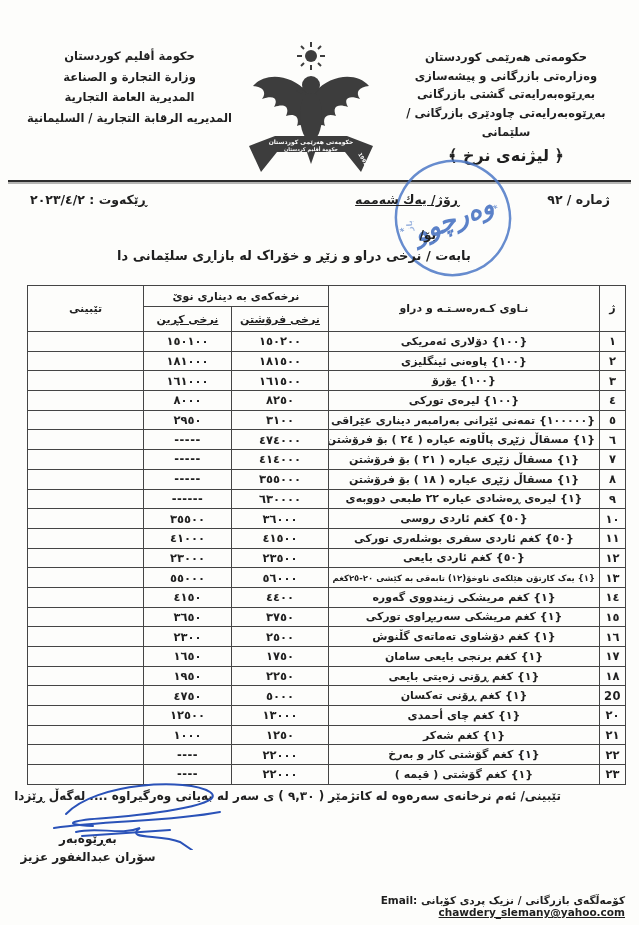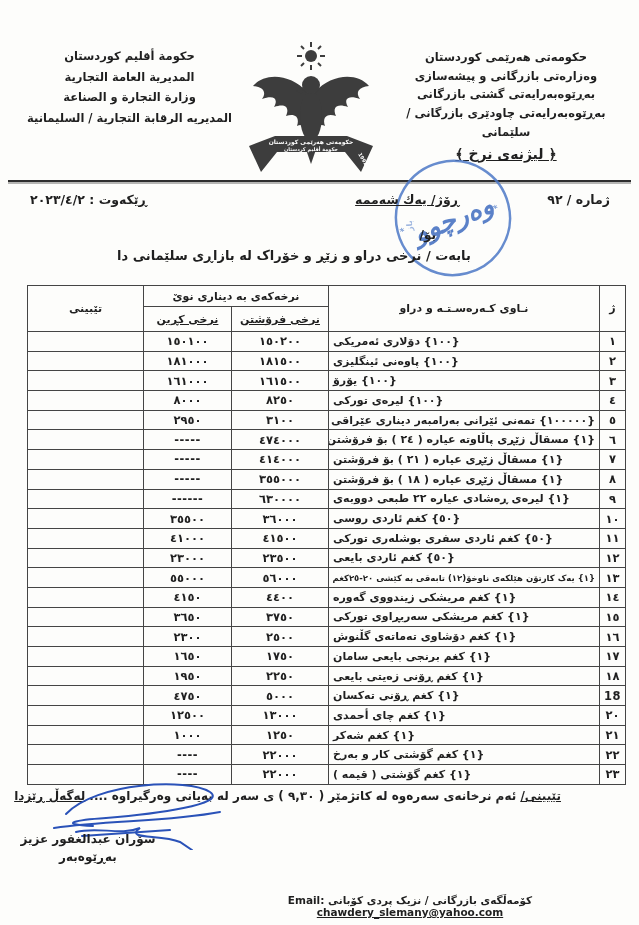--- a/index.html
+++ b/index.html
@@ -15,57 +15,57 @@
   }
   
   .hdr-left{
     position:absolute;left:22px;top:46px;width:215px;
     text-align:center;font-size:11.5px;line-height:1.8;direction:rtl;
   }
   .hdr-right{
     position:absolute;right:12px;top:48px;width:242px;
     text-align:center;font-size:11.5px;line-height:1.62;direction:rtl;
   }
-  .hdr-right .committee{margin-top:2px;font-size:14px;text-decoration:underline;}
+  .hdr-right .committee{margin-top:2px;font-size:16px;}
   .emblem{position:absolute;left:243px;top:40px;width:136px;height:144px;}
   
   .rule{position:absolute;top:180px;left:8px;width:623px;border-top:2px solid #2e2e2e;box-shadow:0 2px 0 rgba(46,46,46,.35);}
   .meta-row{position:absolute;top:192px;left:30px;width:580px;display:flex;direction:rtl;justify-content:space-between;font-size:12.5px;}
   .meta-row .day{margin-left:120px;text-decoration:underline;}
   .to-label{position:absolute;top:228px;right:203px;font-size:12px;}
   .subject{position:absolute;top:248px;left:0;width:92%;text-align:center;font-size:13px;direction:rtl;}
   
   .stamp{position:absolute;left:391px;top:156px;width:124px;height:124px;opacity:.85;transform:rotate(-14deg);pointer-events:none;}
   
   .price-table-wrap{position:absolute;top:285px;right:13px;width:598px;}
   table.price{border-collapse:collapse;table-layout:fixed;width:598px;direction:rtl;}
   table.price th,table.price td{border:1px solid #454545;padding:0 4px;overflow:hidden;white-space:nowrap;}
   table.price th{font-size:11px;height:20px;}
   table.price th.sub{height:24px;text-decoration:underline;}
   table.price td{height:18.7px;font-size:11px;text-align:center;}
-  table.price td.cell-name{text-align:left;}
+  table.price td.cell-name{text-align:center;}
   table.price td.cell-num{font-size:11.5px;letter-spacing:.5px;}
   tbody tr:nth-child(13) td.cell-name{font-size:8.5px;}
   
   .footnote{position:absolute;top:789px;right:78px;font-size:12px;direction:rtl;}
-  .footnote .u{text-decoration:underline;}
+  .footnote .u{}
   .sig-scribble{position:absolute;left:38px;top:778px;width:200px;height:72px;pointer-events:none;}
   .sig-block{position:absolute;left:8px;top:830px;width:160px;text-align:center;font-size:12px;line-height:1.5;direction:rtl;}
-  .footer-line{position:absolute;top:894px;right:14px;width:430px;text-align:center;direction:rtl;font-size:10.5px;}
+  .footer-line{position:absolute;top:894px;right:14px;width:430px;text-align:right;direction:rtl;font-size:10.5px;}
   .footer-line .email{text-decoration:underline;direction:ltr;unicode-bidi:embed;}
 </style>
 </head>
 <body>
 
 <div class="page">
 
   <div class="hdr-left">
     <div>حكومة أقليم كوردستان</div>
+    <div>وزارة التجارة و الصناعة</div>
     <div>المديرية العامة التجارية</div>
-    <div>وزارة التجارة و الصناعة</div>
     <div>المديريه الرقابة التجارية / السليمانية</div>
   </div>
 
   <div class="emblem">
     <svg viewBox="0 0 136 144" width="136" height="144">
       <g fill="#3d3d3d" stroke="none">
 
         <g>
           <circle cx="68" cy="16" r="6"></circle>
           <g stroke="#3d3d3d" stroke-width="2">
@@ -278,21 +278,21 @@
       <td class="cell-note"></td>
     </tr>
           <tr>
       <td class="cell-num">١٨</td>
       <td class="cell-name">{١} کغم ڕۆنی زه‌یتی بایعی</td>
       <td class="cell-num">٢٢٥٠</td>
       <td class="cell-num">١٩٥٠</td>
       <td class="cell-note"></td>
     </tr>
           <tr>
-      <td class="cell-num">18</td>
+      <td class="cell-num">20</td>
       <td class="cell-name">{١} کغم ڕۆنی ته‌کسان</td>
       <td class="cell-num">٥٠٠٠</td>
       <td class="cell-num">٤٧٥٠</td>
       <td class="cell-note"></td>
     </tr>
           <tr>
       <td class="cell-num">٢٠</td>
       <td class="cell-name">{١} کغم چای أحمدی</td>
       <td class="cell-num">١٣٠٠٠</td>
       <td class="cell-num">١٢٥٠٠</td>
@@ -332,22 +332,22 @@
       <g fill="none" stroke="#2a52b8" stroke-width="2" stroke-linecap="round">
         <path d="M28,36 C58,4 150,0 172,14 C190,26 118,36 68,40 C38,42 18,46 55,48"></path>
         <path d="M16,50 C70,42 130,44 182,34"></path>
         <path d="M38,54 C60,48 82,58 102,50 C86,62 122,56 142,64 L154,72"></path>
         <path d="M44,58 L132,52"></path>
       </g>
     </svg>
   </div>
 
   <div class="sig-block">
+    <div>به‌ڕێوه‌به‌ر</div>
     <div>سۆران عبدالغفور عزیز</div>
-    <div>به‌ڕێوه‌به‌ر</div>
   </div>
 
   <div class="footer-line">
     <span>کۆمه‌ڵگه‌ی بازرگانی / نزیک پردی کۆبانی</span>
     <span>Email:</span>
     <span class="email">chawdery_slemany@yahoo.com</span>
   </div>
 
 </div>
 

